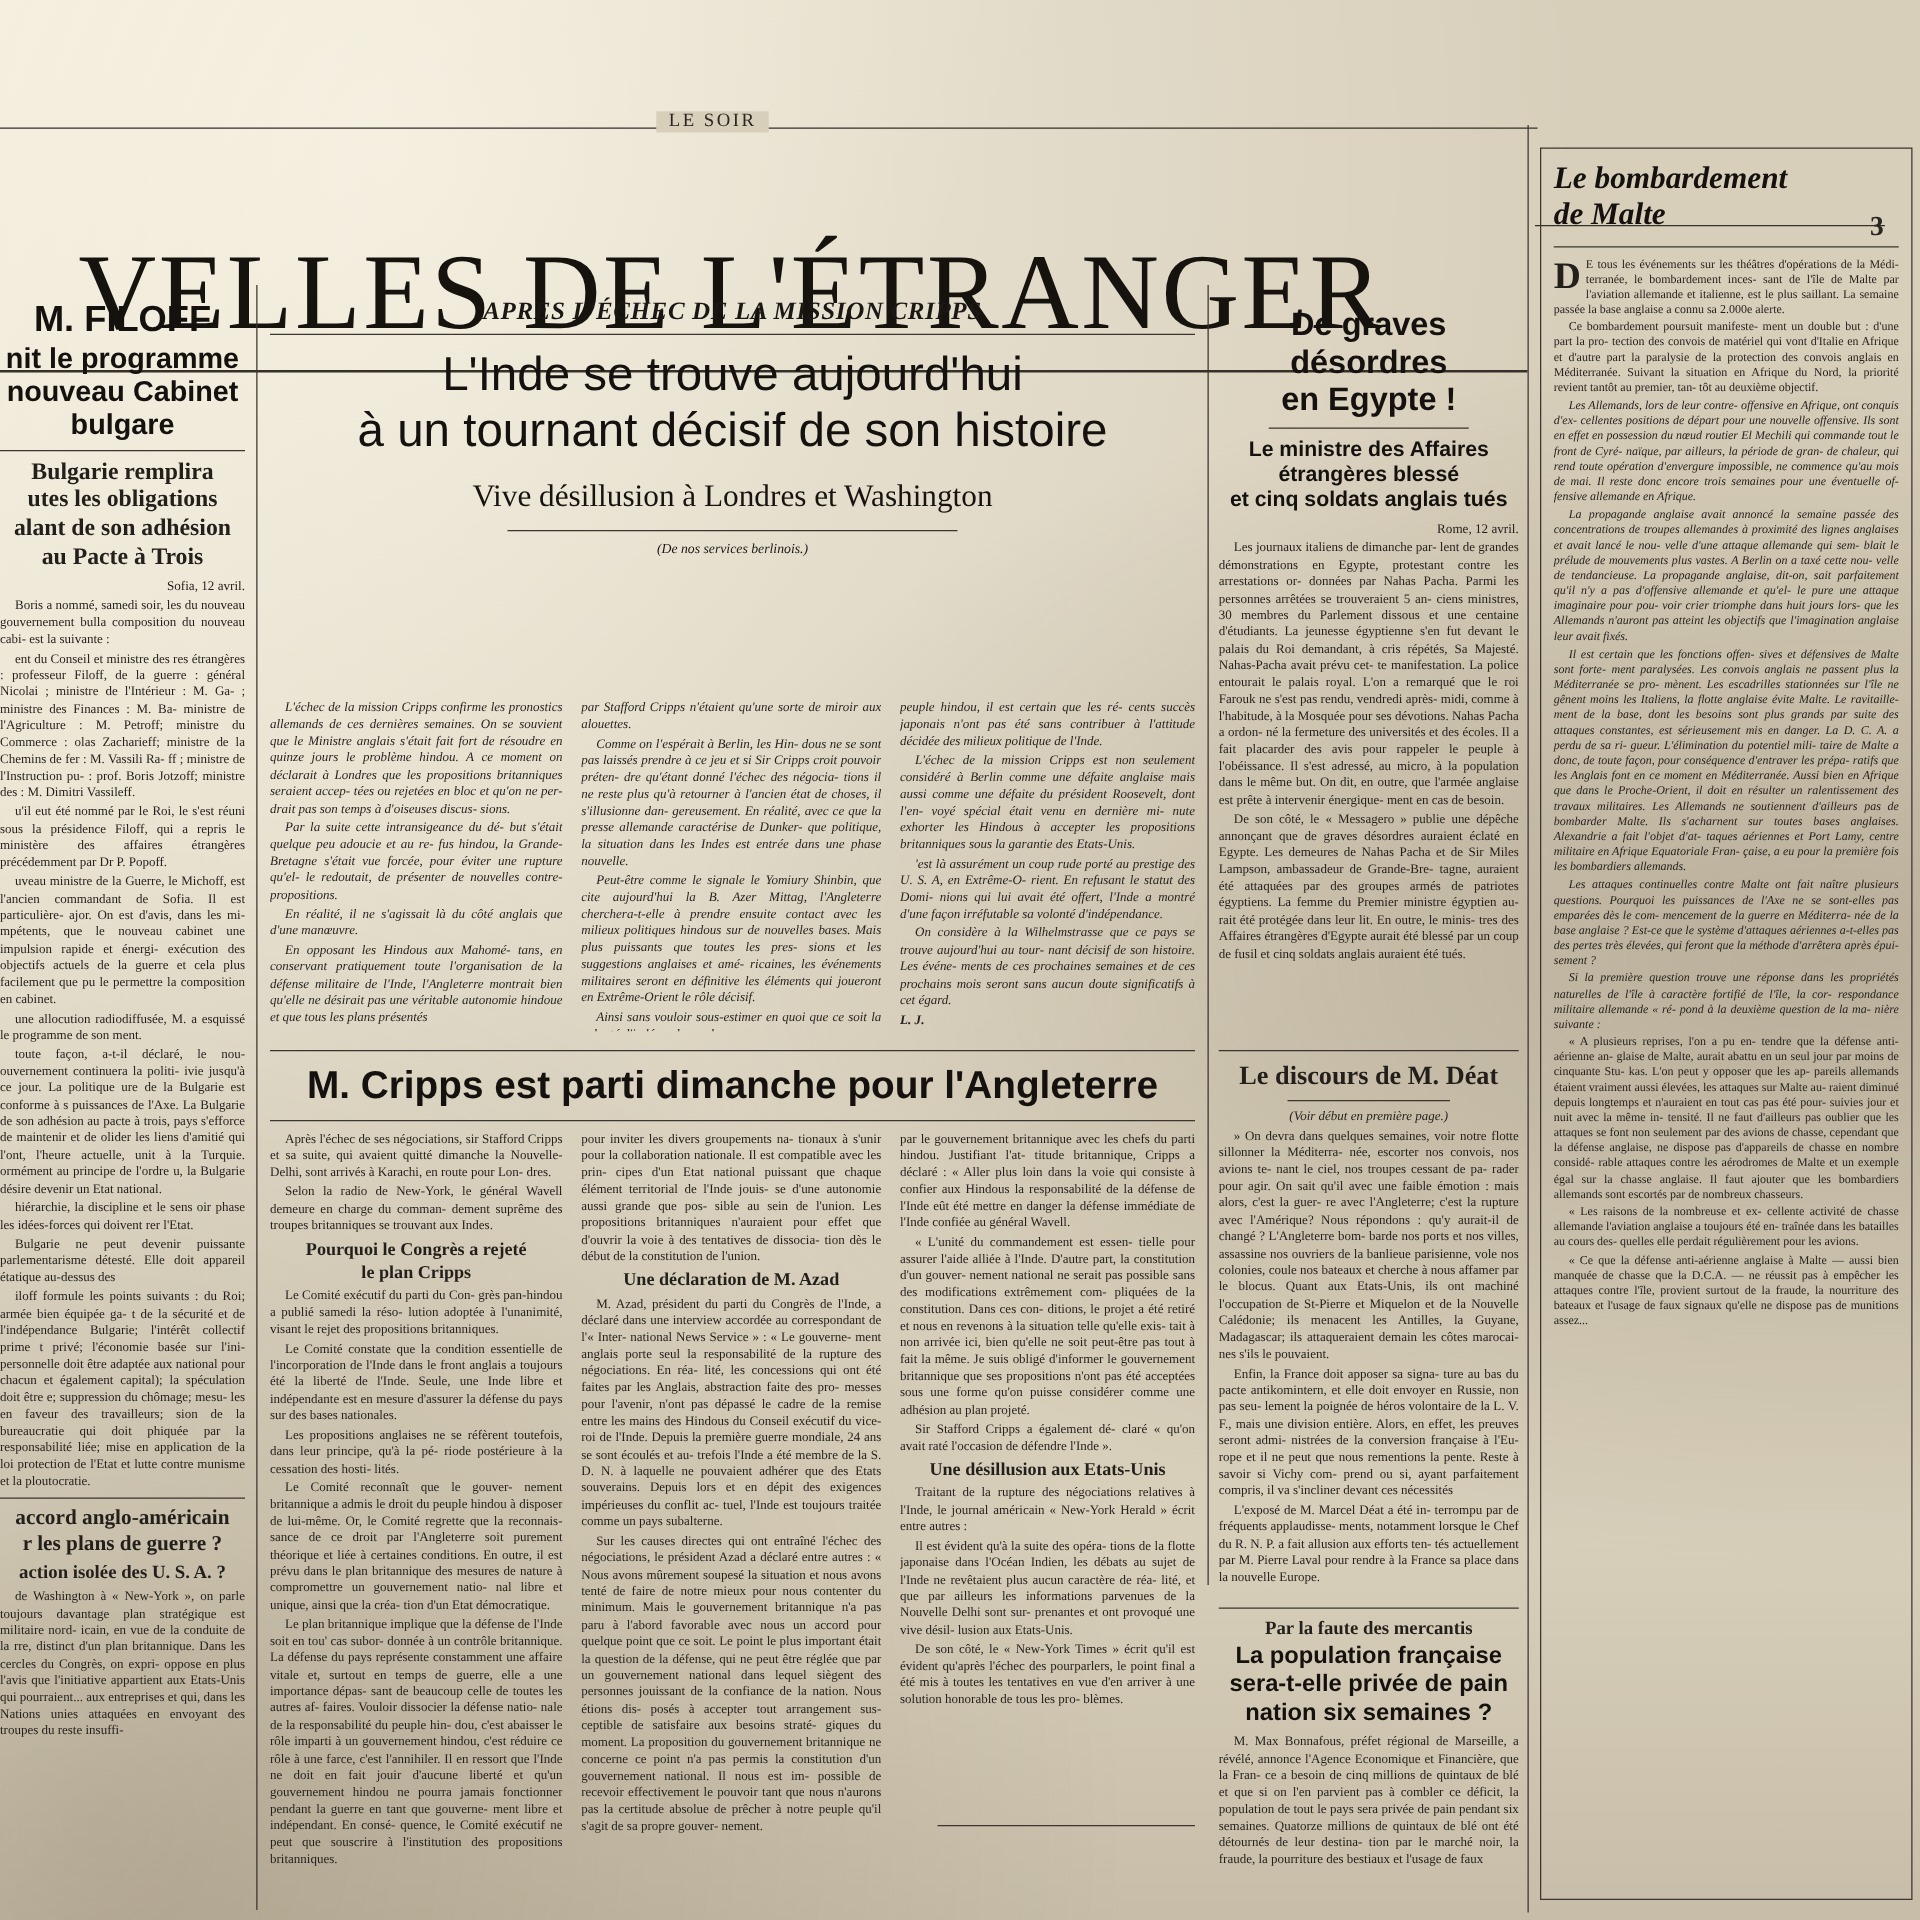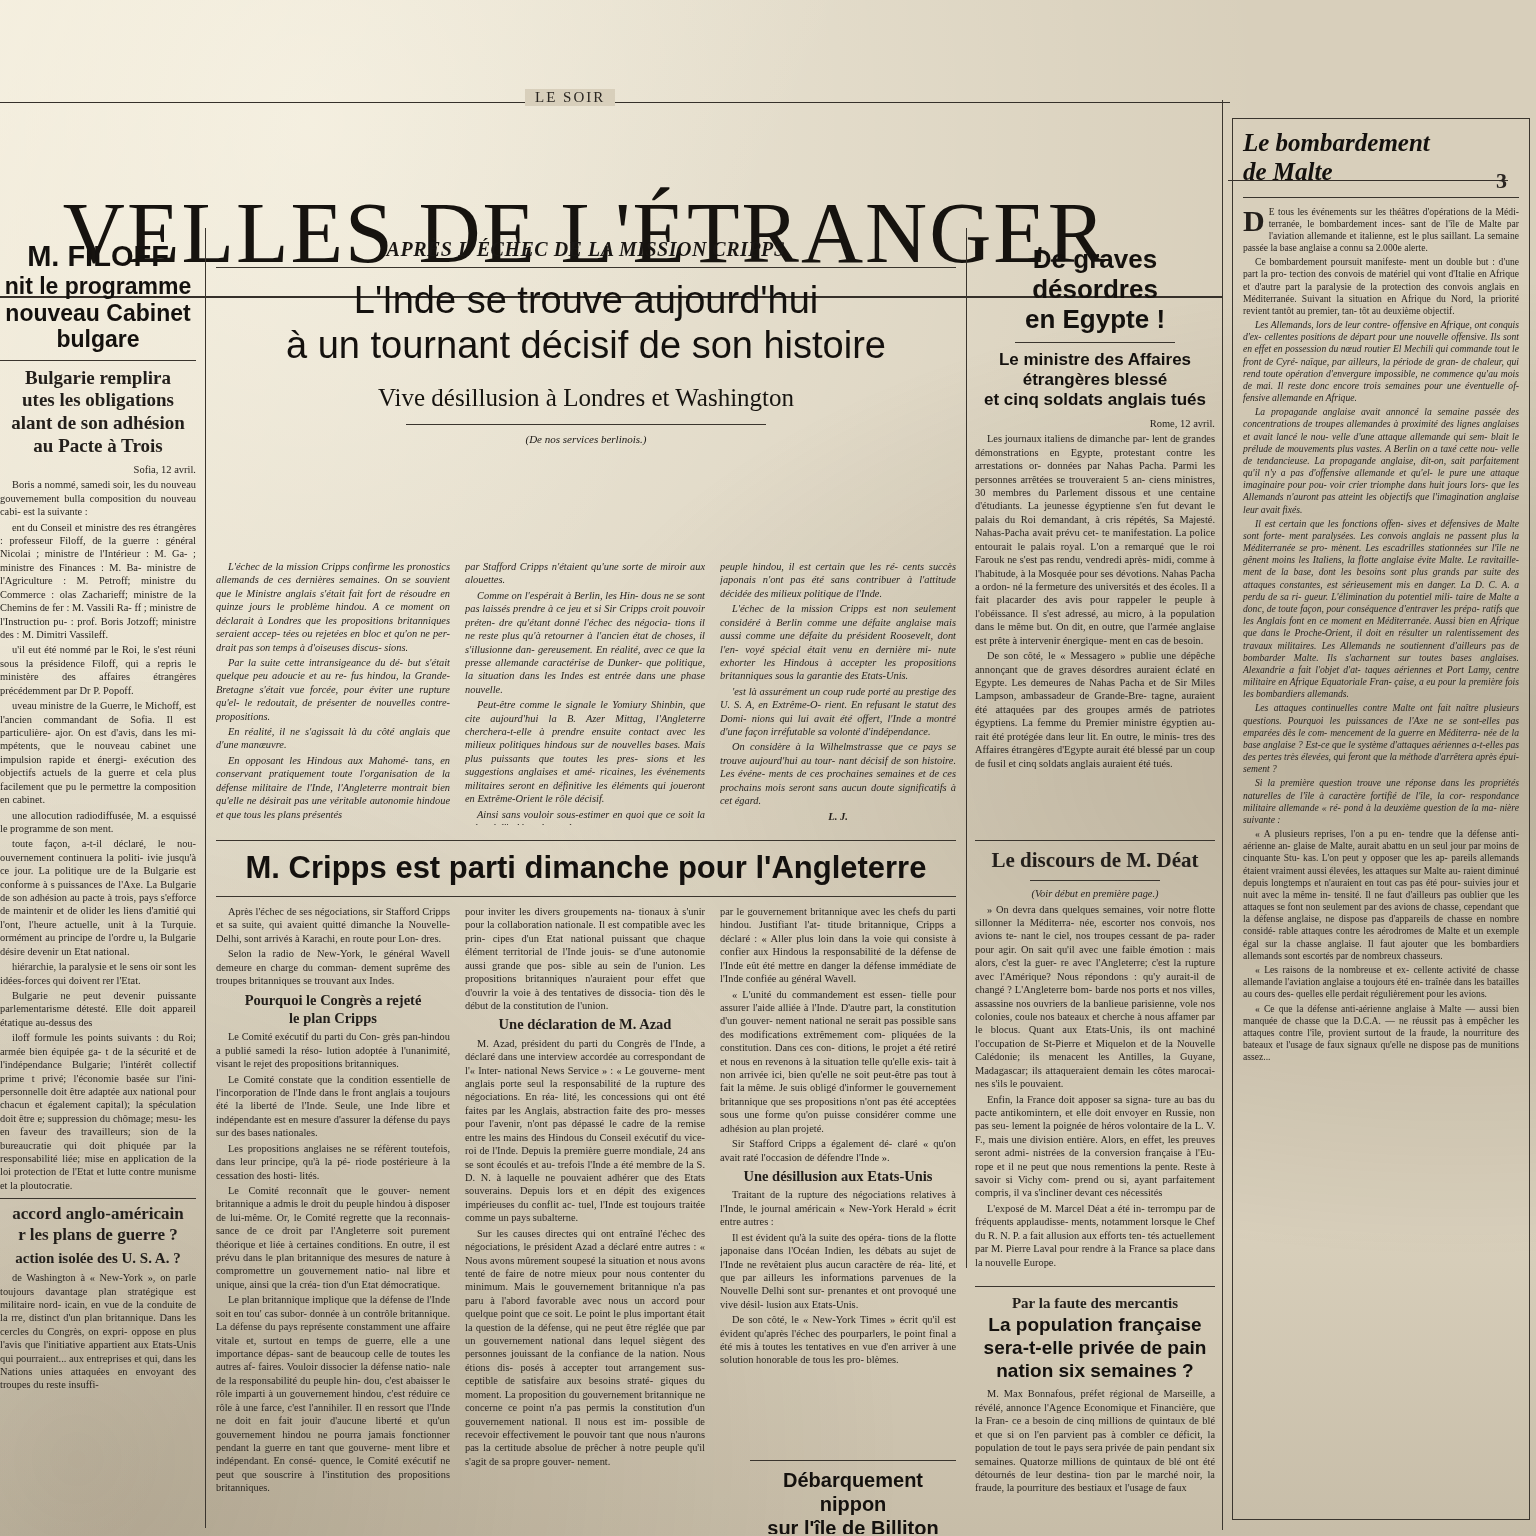--- a/index.html
+++ b/index.html
@@ -173,21 +173,21 @@
     font-size: 14.5px;
     line-height: 1.2;
     margin: 4px 0 3px;
   }
   .dateline {
     text-align: right;
     font-size: 10.5px;
     margin-bottom: 2px;
   }
   .sig {
-    text-align: center;
+    text-align: left;
     font-style: italic;
     font-weight: bold;
     font-size: 10.5px;
   }
   .bigcap::first-letter {
     float: left;
     font-size: 30px;
     line-height: 26px;
     padding: 2px 4px 0 0;
     font-weight: bold;
@@ -242,21 +242,21 @@
     <div class="sec-head-serif">utes les obligations</div>
     <div class="sec-head-serif">alant de son adhésion</div>
     <div class="sec-head-serif">au Pacte à Trois</div>
     <div class="dateline" style="margin-top:5px;">Sofia, 12 avril.</div>
     <p>Boris a nommé, samedi soir, les du nouveau gouvernement bulla composition du nouveau cabi- est la suivante :</p>
     <p>ent du Conseil et ministre des res étrangères : professeur Filoff, de la guerre : général Nicolai ; ministre de l'Intérieur : M. Ga- ; ministre des Finances : M. Ba- ministre de l'Agriculture : M. Petroff; ministre du Commerce : olas Zacharieff; ministre de la Chemins de fer : M. Vassili Ra- ff ; ministre de l'Instruction pu- : prof. Boris Jotzoff; ministre des : M. Dimitri Vassileff.</p>
     <p>u'il eut été nommé par le Roi, le s'est réuni sous la présidence Filoff, qui a repris le ministère des affaires étrangères précédemment par Dr P. Popoff.</p>
     <p>uveau ministre de la Guerre, le Michoff, est l'ancien commandant de Sofia. Il est particulière- ajor. On est d'avis, dans les mi- mpétents, que le nouveau cabinet une impulsion rapide et énergi- exécution des objectifs actuels de la guerre et cela plus facilement que pu le permettre la composition en cabinet.</p>
     <p>une allocution radiodiffusée, M. a esquissé le programme de son ment.</p>
     <p>toute façon, a-t-il déclaré, le nou- ouvernement continuera la politi- ivie jusqu'à ce jour. La politique ure de la Bulgarie est conforme à s puissances de l'Axe. La Bulgarie de son adhésion au pacte à trois, pays s'efforce de maintenir et de olider les liens d'amitié qui l'ont, l'heure actuelle, unit à la Turquie. ormément au principe de l'ordre u, la Bulgarie désire devenir un Etat national.</p>
-    <p>hiérarchie, la paralysie et le sens oir sont les idées-forces qui doivent rer l'Etat.</p>
+    <p>hiérarchie, la discipline et le sens oir phase les idées-forces qui doivent rer l'Etat.</p>
     <p>Bulgarie ne peut devenir puissante parlementarisme détesté. Elle doit appareil étatique au-dessus des</p>
     <p>iloff formule les points suivants : du Roi; armée bien équipée ga- t de la sécurité et de l'indépendance Bulgarie; l'intérêt collectif prime t privé; l'économie basée sur l'ini- personnelle doit être adaptée aux national pour chacun et également capital); la spéculation doit être e; suppression du chômage; mesu- les en faveur des travailleurs; sion de la bureaucratie qui doit phiquée par la responsabilité liée; mise en application de la loi protection de l'Etat et lutte contre munisme et la ploutocratie.</p>
     <div class="rule-h" style="position:relative; margin:6px 0 5px 0; width:196px;"></div>
     <div class="sec-head-serif" style="font-size:17px;">accord anglo-américain</div>
     <div class="sec-head-serif" style="font-size:17px;">r les plans de guerre ?</div>
     <div class="sec-head-serif" style="font-size:15px; margin-top:4px;">action isolée des U. S. A. ?</div>
     <p style="margin-top:4px;">de Washington à « New-York », on parle toujours davantage plan stratégique est militaire nord- icain, en vue de la conduite de la rre, distinct d'un plan britannique. Dans les cercles du Congrès, on expri- oppose en plus l'avis que l'initiative appartient aux Etats-Unis qui pourraient... aux entreprises et qui, dans les Nations unies attaquées en envoyant des troupes du reste insuffi-</p>
   </div>
 
   <div style="position:absolute; left:216px; top:238px; width:740px;">
@@ -370,17 +370,13 @@
   <div class="rule-h" style="left:975px; top:1286px; width:240px;"></div>
   <div class="col" style="left:975px; top:1294px; width:240px; height:236px;">
     <div class="sec-head-serif" style="font-size:15px;">Par la faute des mercantis</div>
     <div class="sec-head-sm" style="font-size:19px; margin-top:2px;">La population française</div>
     <div class="sec-head-sm" style="font-size:19px;">sera-t-elle privée de pain</div>
     <div class="sec-head-sm" style="font-size:19px;">nation six semaines ?</div>
     <p style="margin-top:5px;">M. Max Bonnafous, préfet régional de Marseille, a révélé, annonce l'Agence Economique et Financière, que la Fran- ce a besoin de cinq millions de quintaux de blé et que si on l'en parvient pas à combler ce déficit, la population de tout le pays sera privée de pain pendant six semaines. Quatorze millions de quintaux de blé ont été détournés de leur destina- tion par le marché noir, la fraude, la pourriture des bestiaux et l'usage de faux</p>
   </div>
 
   <div class="rule-h" style="left:750px; top:1460px; width:206px;"></div>
-  <div class="col" style="left:750px; top:1468px; width:206px; height:66px;">
-    <div class="sec-head-sm" style="font-size:20px;">Débarquement nippon</div>
-    <div class="sec-head-sm" style="font-size:20px;">sur l'île de Billiton</div>
-  </div>
 </div>
 
 </body></html>

